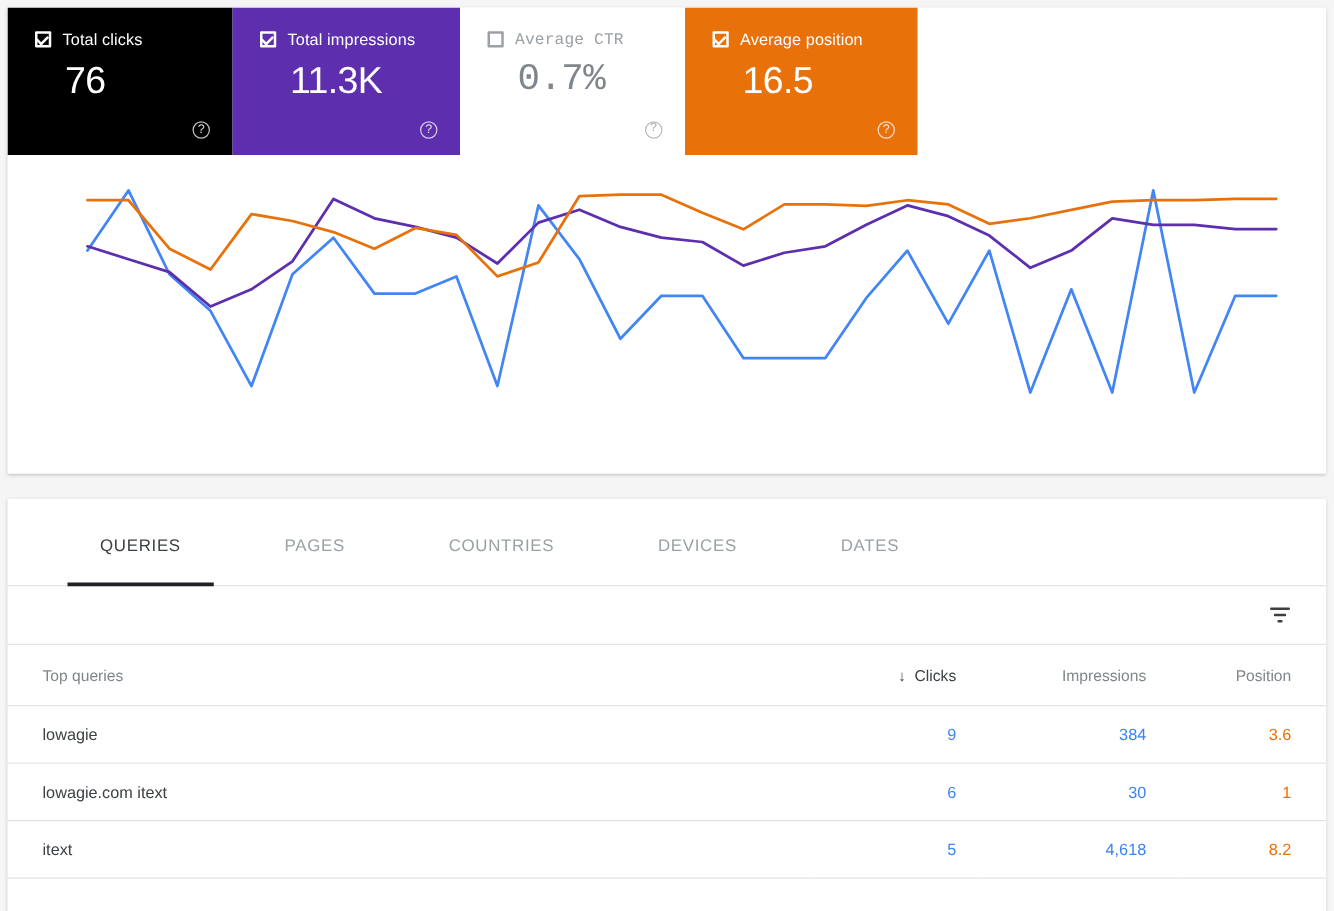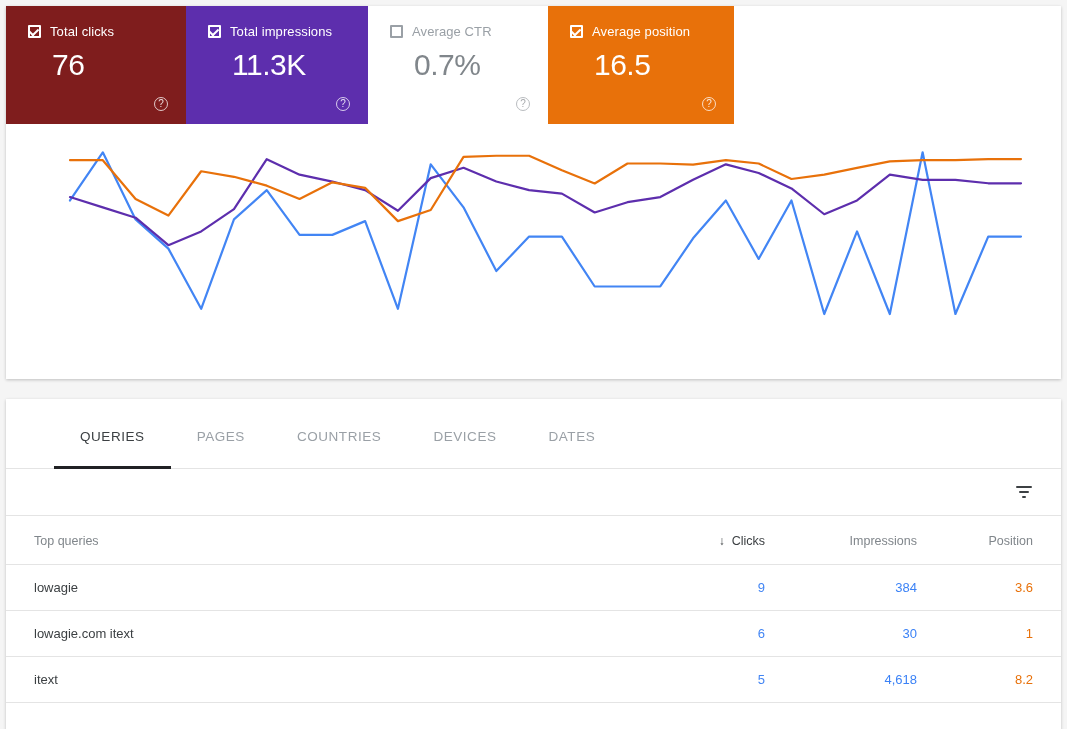--- a/index.html
+++ b/index.html
@@ -15,23 +15,23 @@
   .perf-card {
     position:absolute; left:6px; top:6px; width:1055px; height:373px;
     background:#fff;
     box-shadow:0 1px 3px rgba(0,0,0,0.22);
     overflow:hidden;
   }
   .metrics { display:flex; height:118px; width:100%; }
   .metric {
     position:relative; padding:18px 0 0 22px; flex:0 0 auto; cursor:pointer;
   }
-  .metric.m-clicks       { width:180px; background:#7f1d1d; }
+  .metric.m-clicks       { width:180px; background:#000000; }
   .metric.m-impressions  { width:182px; background:#5d2ead; }
-  .metric.m-ctr          { width:180px; background:#ffffff; }
+  .metric.m-ctr          { width:180px; background:#ffffff;font-family:Liberation Mono, monospace; }
   .metric.m-position     { width:186px; background:#e8710a; }
   .metric-head { display:flex; align-items:center; gap:9px; }
   .cbx {
     width:13px; height:13px; border:2px solid #fff; border-radius:1px;
     display:flex; align-items:center; justify-content:center; flex:0 0 auto;
     position:relative;
   }
   .cbx.checked::after {
     content:""; position:absolute; width:7px; height:3.5px;
     border-left:2px solid #fff; border-bottom:2px solid #fff;
@@ -64,21 +64,21 @@
 
   
   .detail-card {
     position:absolute; left:6px; top:399px; width:1055px; height:336px;
     background:#fff;
     box-shadow:0 1px 3px rgba(0,0,0,0.22);
     overflow:hidden;
   }
   .tabs {
     display:flex; height:70px; align-items:flex-start;
-    padding-left:48px; border-bottom:1px solid #e4e4e4;
+    padding-left:48px; border-bottom:1px solid #e4e4e4;gap:31px;
   }
   .tab {
     position:relative; height:70px; padding:30px 26px 0 26px;
     font-size:13.5px; letter-spacing:.55px; color:#9aa0a6;
     cursor:pointer; white-space:nowrap;
   }
   .tab.active { color:#3c4043; font-weight:400; }
   .tab.active::after {
     content:""; position:absolute; left:0; right:0; bottom:0;
     height:3px; background:#202124;

